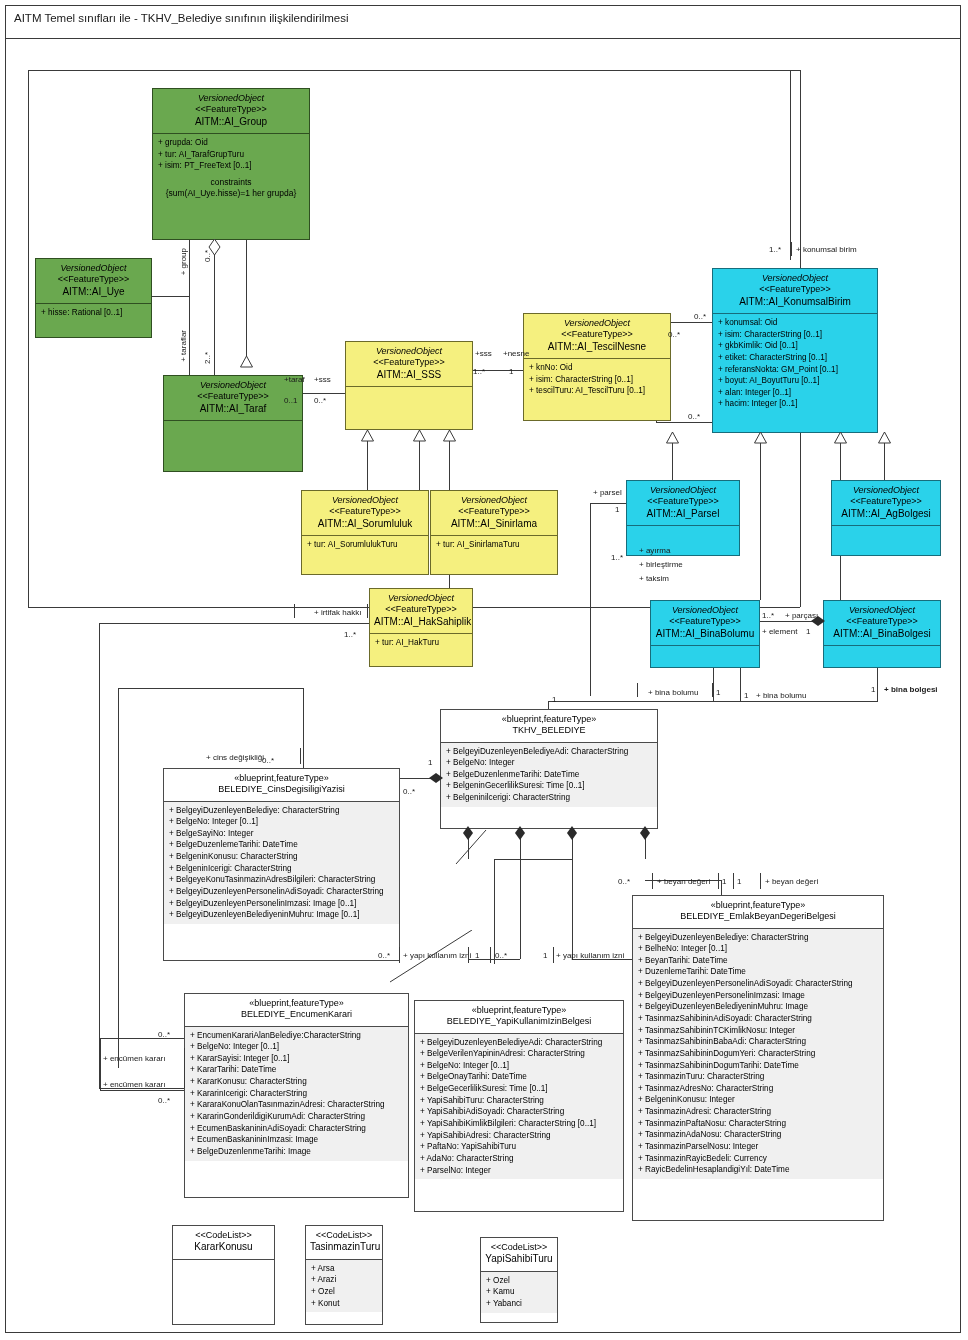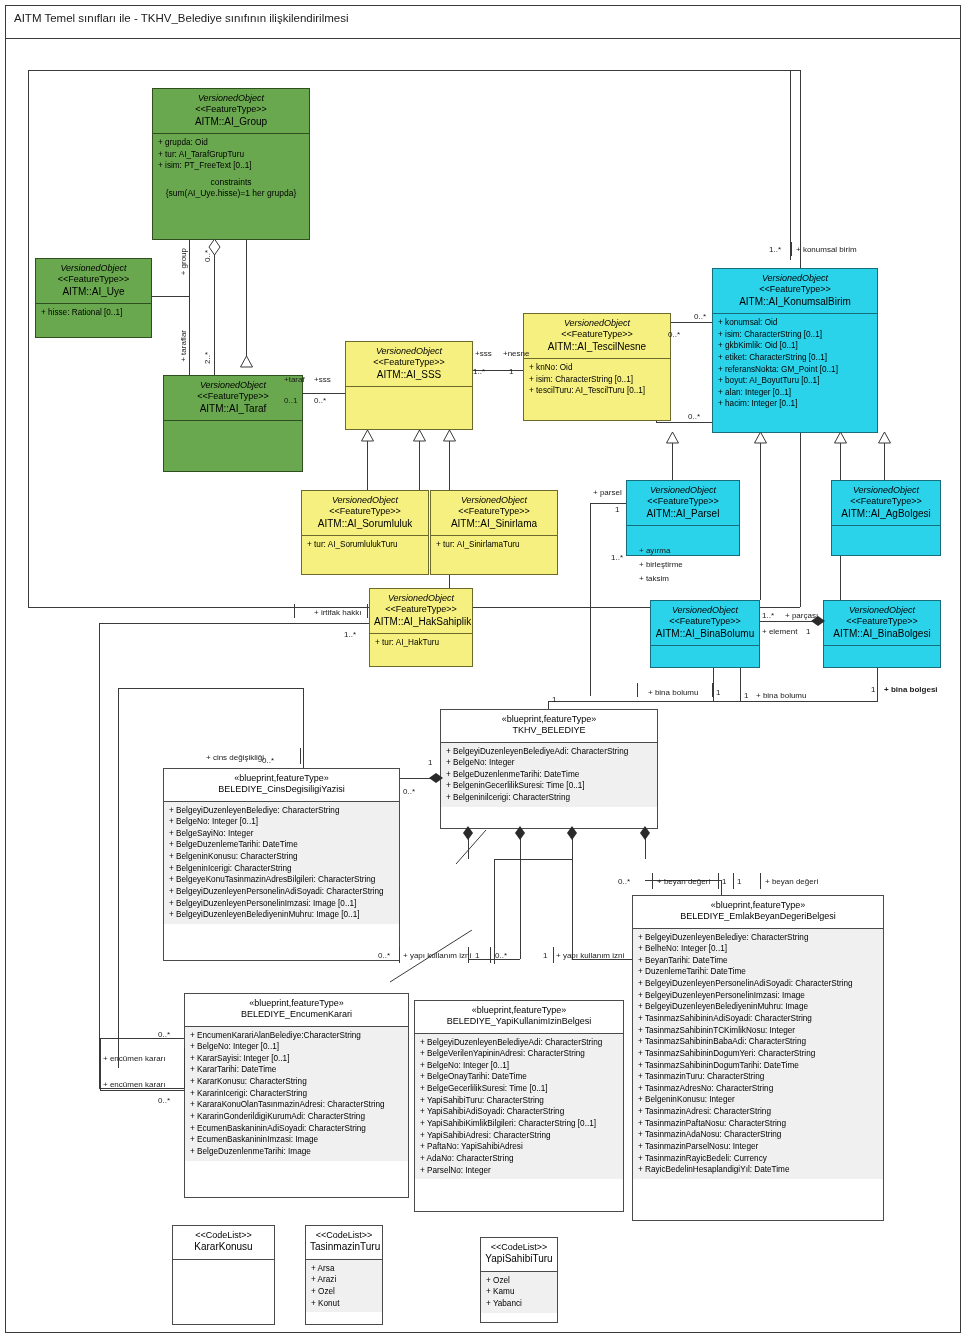--- a/index.html
+++ b/index.html
@@ -361,21 +361,21 @@
     <div class="body">
       <div>+ BelgeyiDuzenleyenBelediyeAdi: CharacterString</div>
       <div>+ BelgeVerilenYapininAdresi: CharacterString</div>
       <div>+ BelgeNo: Integer [0..1]</div>
       <div>+ BelgeOnayTarihi: DateTime</div>
       <div>+ BelgeGecerlilikSuresi: Time [0..1]</div>
       <div>+ YapiSahibiTuru: CharacterString</div>
       <div>+ YapiSahibiAdiSoyadi: CharacterString</div>
       <div>+ YapiSahibiKimlikBilgileri: CharacterString [0..1]</div>
       <div>+ YapiSahibiAdresi: CharacterString</div>
-      <div>+ PaftaNo: YapiSahibiAdresi</div>
+      <div>+ PaftaNo: YapiSahibiTuru</div>
       <div>+ AdaNo: CharacterString</div>
       <div>+ ParselNo:  Integer</div>
     </div>
   </div>
 
   <div class="cls bp" style="left:632px;top:895px;width:252px;height:326px;">
     <div class="hdr">
       <span class="st">«blueprint,featureType»</span>
       <span class="nm">BELEDIYE_EmlakBeyanDegeriBelgesi</span>
     </div>

